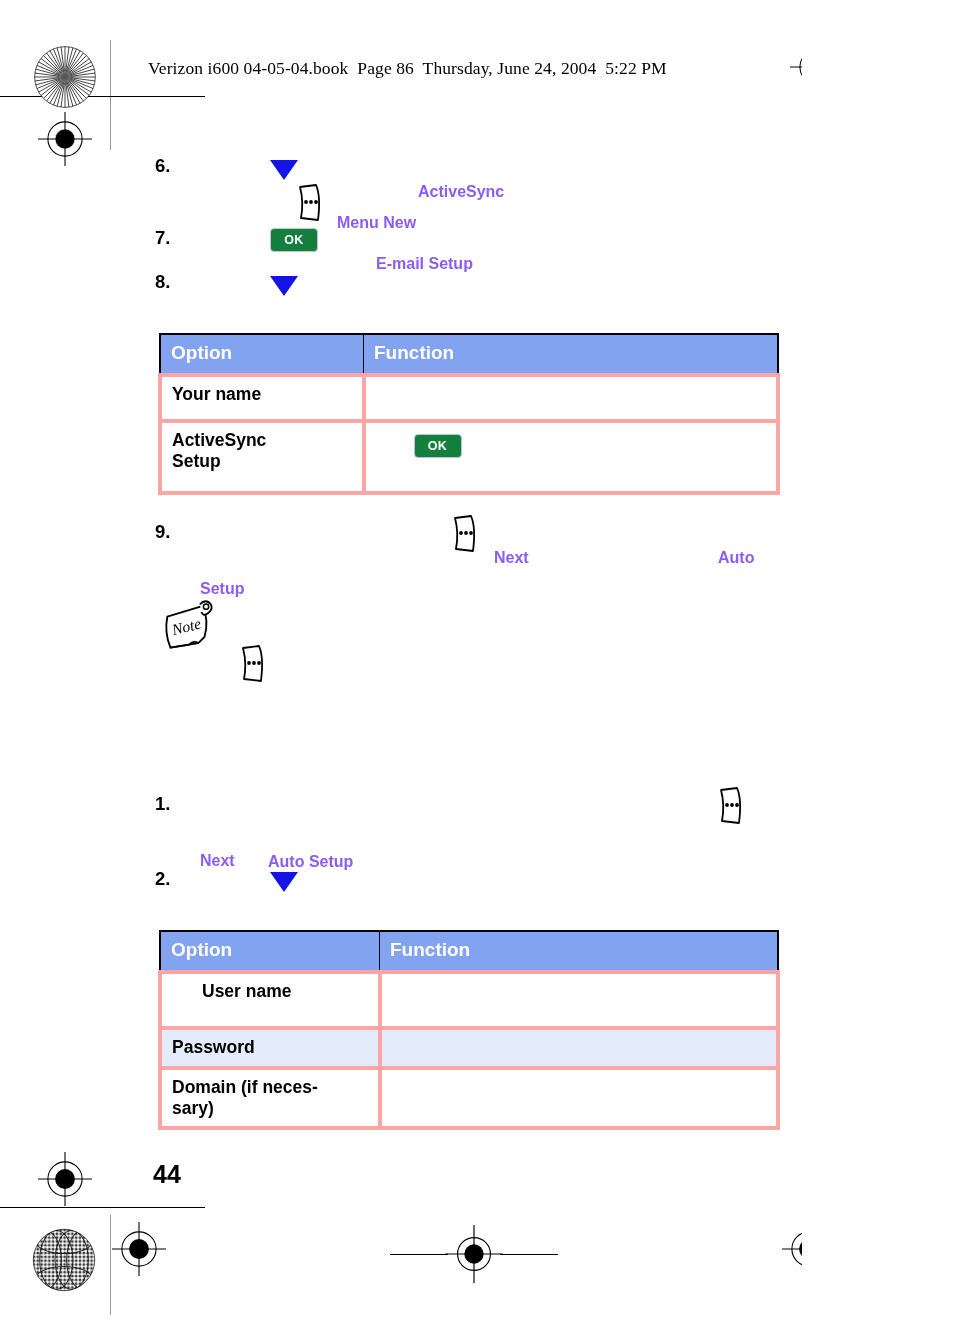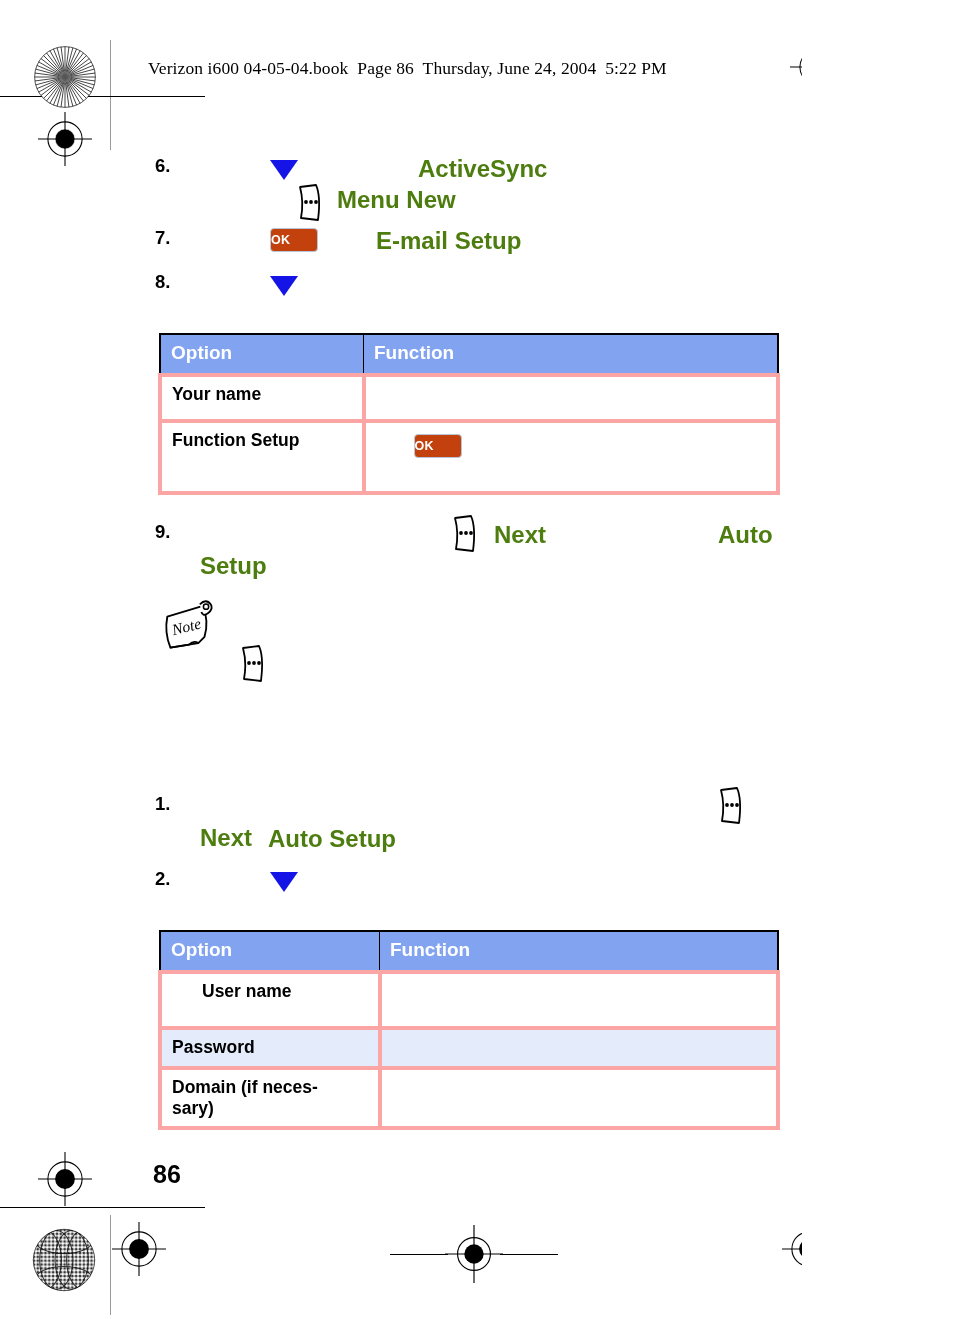--- a/index.html
+++ b/index.html
@@ -49,43 +49,45 @@
     letter-spacing: 0.1px;
   }
   .step-num {
     position: absolute;
     font-size: 18.5px;
     font-weight: bold;
     color: #000;
   }
   .step-text {
     position: absolute;
-    font-size: 24px;
-    font-weight: bold;
-    color: #4d7c0f;
+    font-size: 16px;
+    font-weight: bold;
+    color: #8b5cf6;
     white-space: nowrap;
+    margin-top: 28px;
   }
 
   
   .icon-down-triangle {
     position: absolute;
     width: 0;
     height: 0;
     border-left: 14px solid transparent;
     border-right: 14px solid transparent;
     border-top: 20px solid #1414E6;
   }
   .icon-ok {
     position: absolute;
-    background: #c2410c;
+    background: #15803d;
     border: 1.5px solid #b9c6d8;
     border-radius: 4px;
     color: #ffffff;
     font-size: 12.5px;
     font-weight: bold;
+    text-align: center;
     line-height: 22px;
     width: 48px;
     height: 24px;
     letter-spacing: 0.3px;
     box-sizing: border-box;
   }
   .icon-softkey {
     position: absolute;
     width: 26px;
     height: 38px;
@@ -390,21 +392,21 @@
         <th>Function</th>
       </tr>
     </thead>
     <tbody>
       <tr>
         <td style="height:28px;">Your name</td>
         <td class="fn"></td>
       </tr>
       <tr>
         <td style="height:54px;">
-          <span style="display:inline-block; max-width:140px;">Function Setup</span>
+          <span style="display:inline-block; max-width:140px;">ActiveSync Setup</span>
         </td>
         <td class="fn">
           <span class="icon-ok" style="position:relative; display:inline-block; left:38px; top:4px;">OK</span>
         </td>
       </tr>
     </tbody>
   </table>
 
   <div class="step-num" style="left:155px; top:521px;">9.</div>
   <svg class="icon-softkey" style="left:452px; top:515px;" viewBox="0 0 26 38">
@@ -466,15 +468,15 @@
       </tr>
       <tr>
         <td style="height:42px;margin-top:15px;">
           <span style="display:inline-block; max-width:160px;">Domain (if neces-sary)</span>
         </td>
         <td class="fn"></td>
       </tr>
     </tbody>
   </table>
 
-  <div class="page-number" style="left:153px; top:1160px;">86</div>
+  <div class="page-number" style="left:153px; top:1160px;">44</div>
 
 </div>
 
 </body></html>

